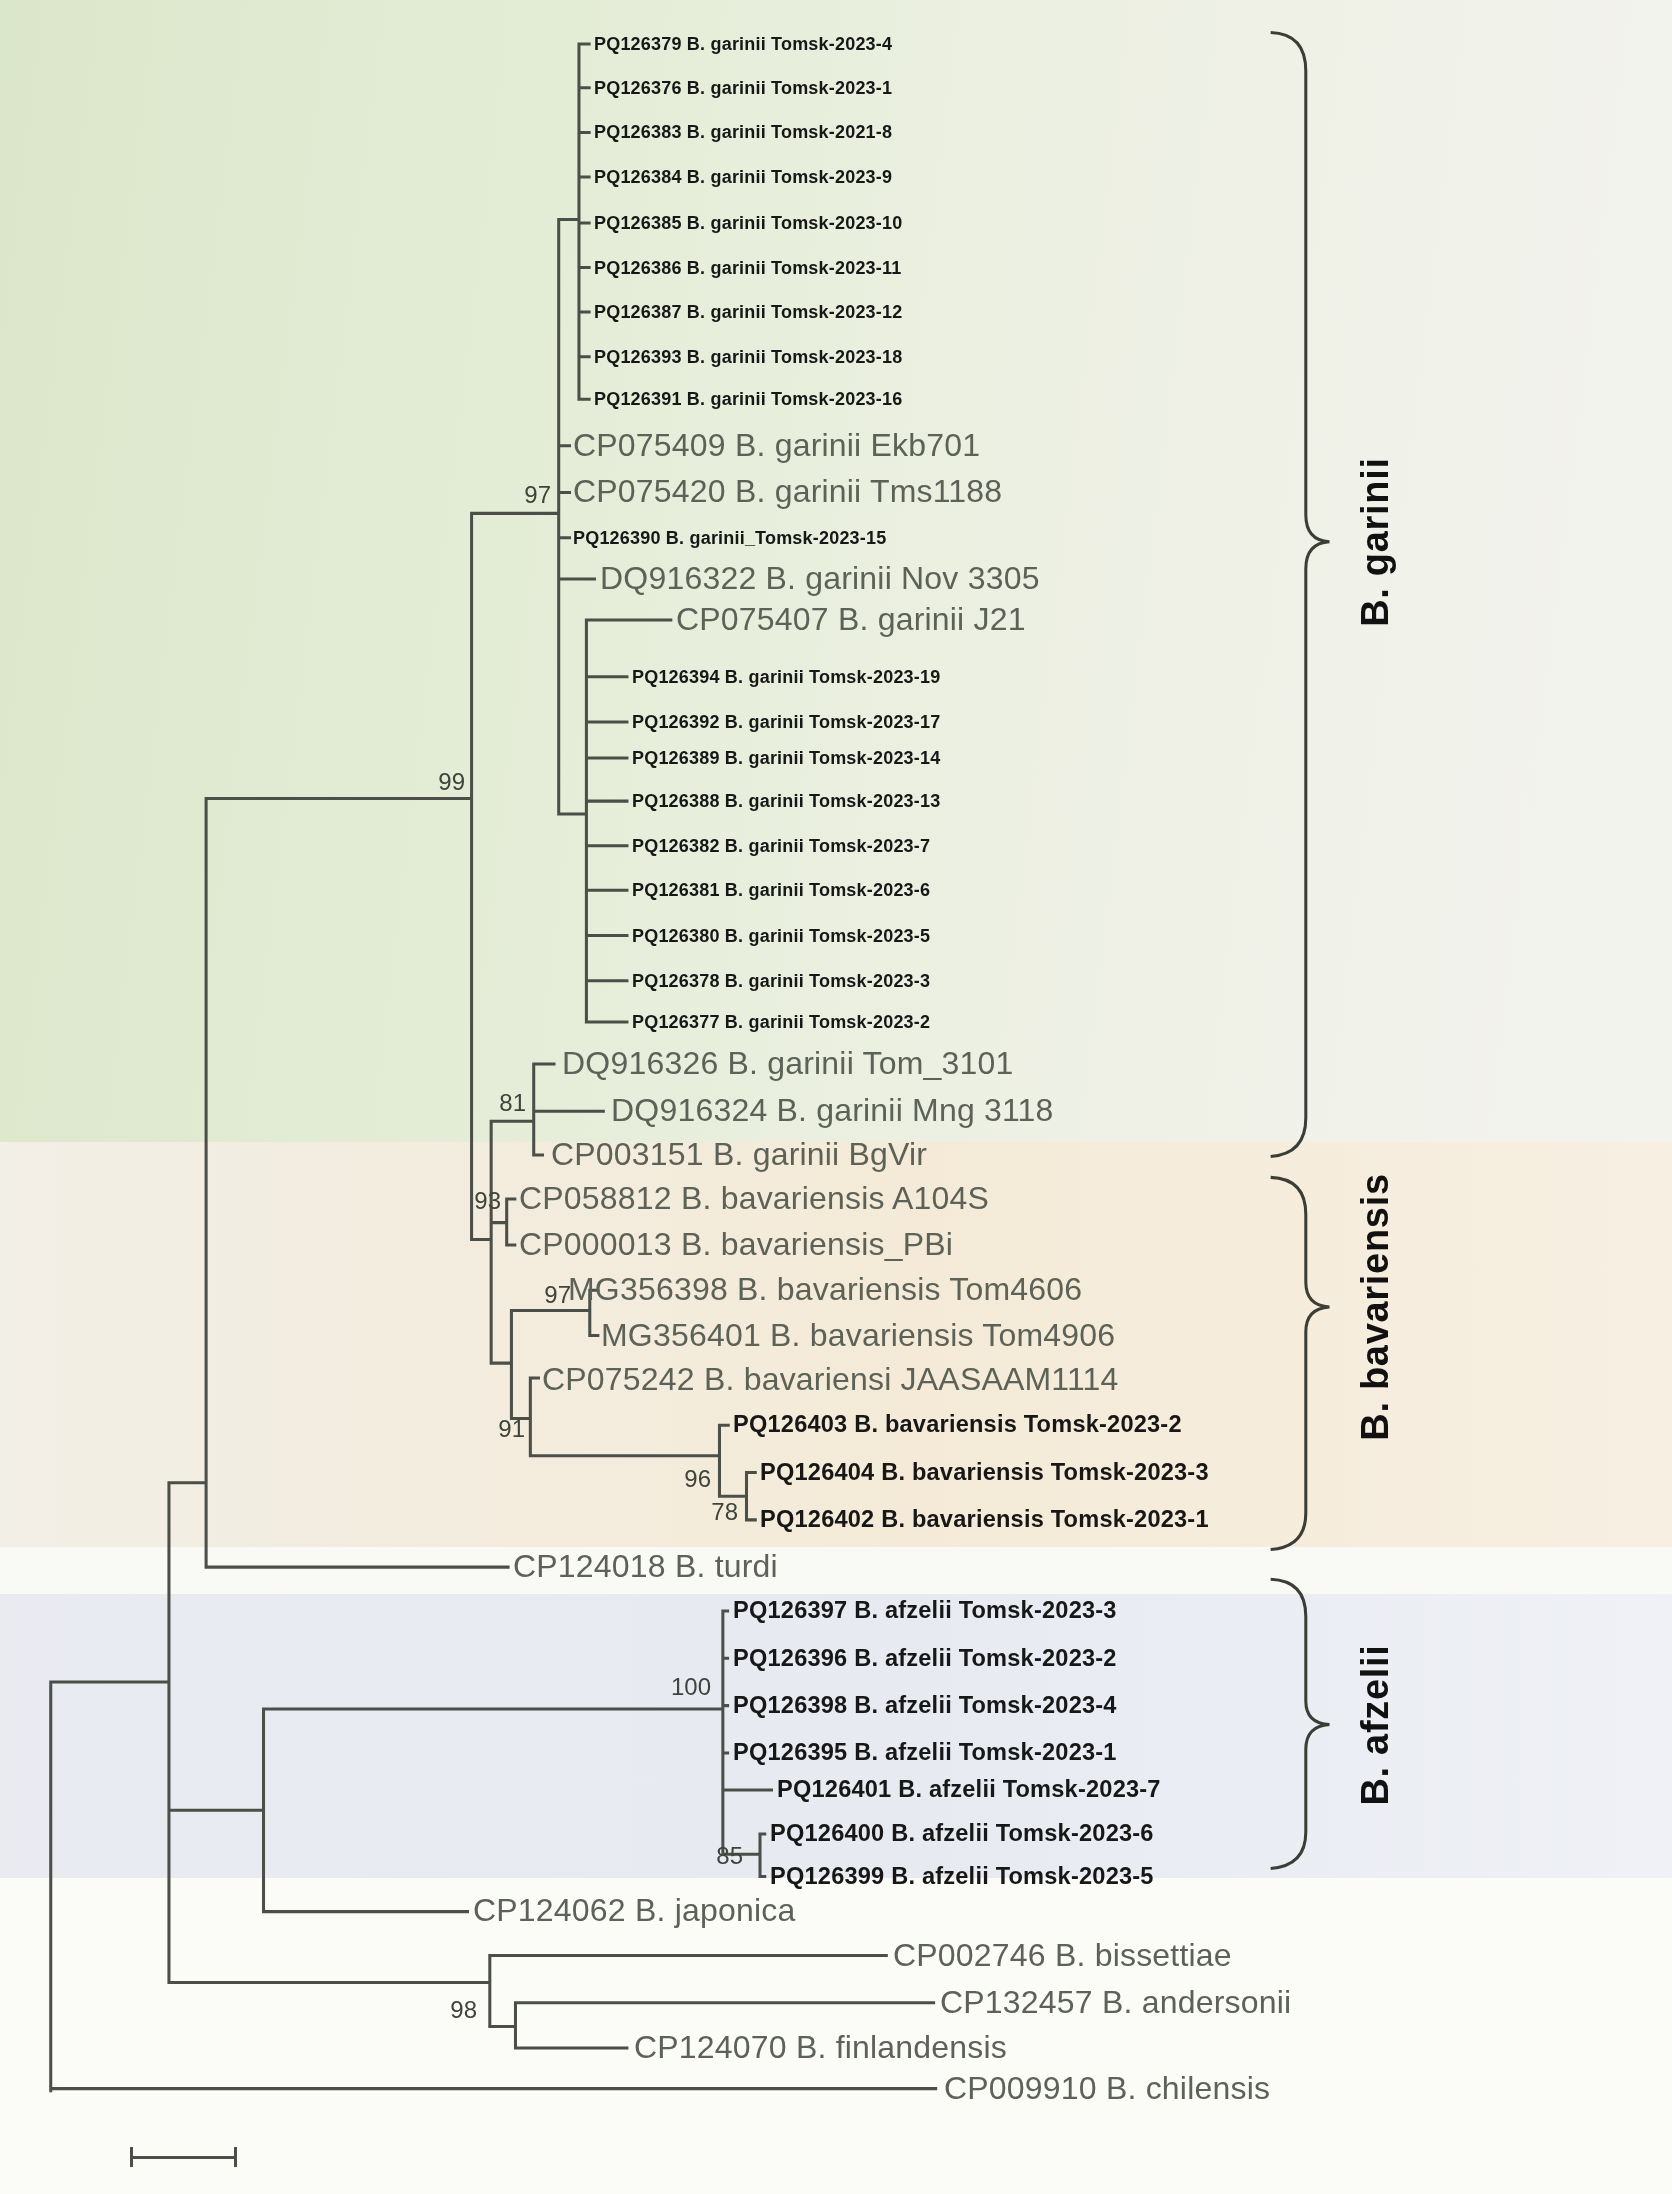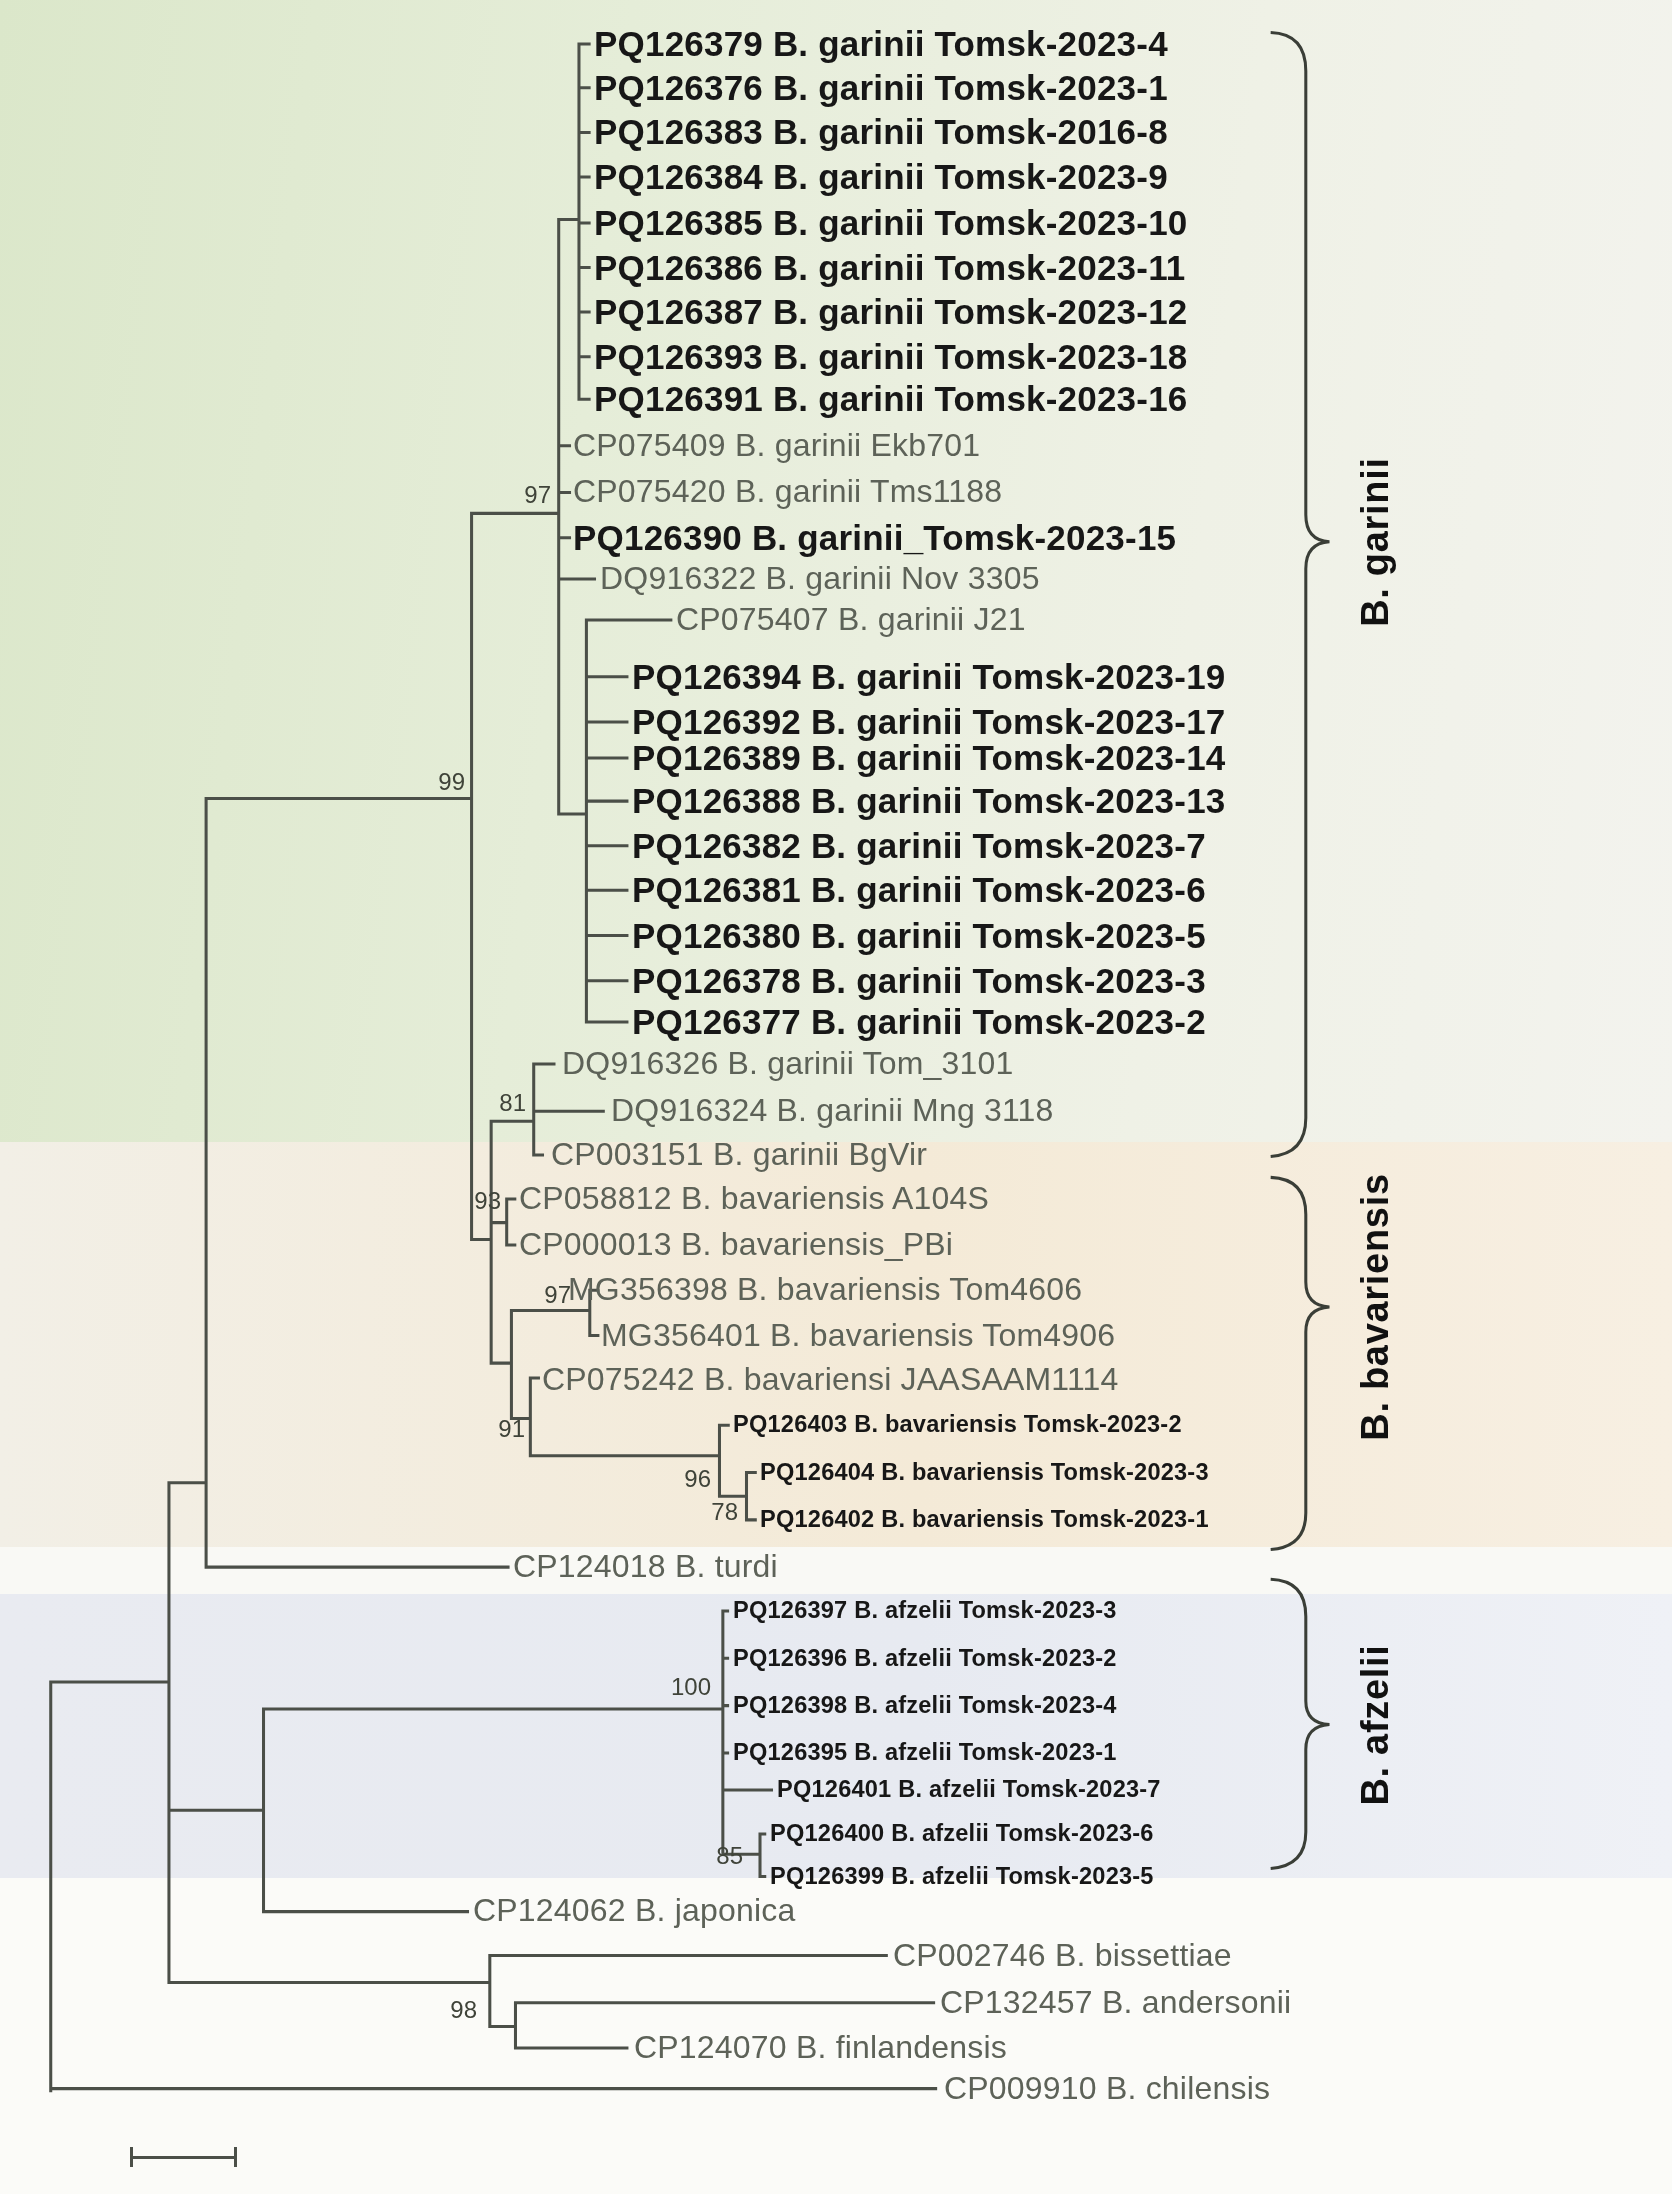--- a/index.html
+++ b/index.html
@@ -22,21 +22,21 @@
 
   svg.layer{position:absolute;left:0;top:0;}
 
   .taxon{
     position:absolute;
     transform:translateY(-52%);
     white-space:nowrap;
     line-height:1;
     letter-spacing:0.2px;
   }
-  .taxon.bold{font-weight:700;font-size:35px;color:#171717;}
+  .taxon.bold{font-weight:700;font-size:18px;color:#171717;}
   .taxon.bold-sm{font-weight:700;font-size:23.6px;color:#171717;}
   .taxon.ref{font-weight:400;font-size:32px;color:#5d6258;}
 
   .bootstrap{
     position:absolute;
     transform:translate(-100%,-50%);
     font-size:24px;color:#3f4339;
     white-space:nowrap;line-height:1;
   }
   .clade-label{
@@ -108,21 +108,21 @@
       M1881 1743 Q1933 1745 1933 1798 L1933 1898 Q1933 1933 1968 1935
       Q1933 1937 1933 1972 L1933 2240 Q1933 2290 1881 2294"></path>
     <path fill="none" stroke="#3a3e37" stroke-width="4.5" d="
       M1881 2338 Q1933 2340 1933 2393 L1933 2518 Q1933 2551 1968 2553
       Q1933 2555 1933 2590 L1933 2712 Q1933 2762 1881 2766"></path>
   </svg>
 
   <div id="labels-layer">
       <div class="taxon bold" style="left: 594px; top: 44px;">PQ126379 B. garinii Tomsk-2023-4</div>
       <div class="taxon bold" style="left: 594px; top: 88px;">PQ126376 B. garinii Tomsk-2023-1</div>
-      <div class="taxon bold" style="left: 594px; top: 132px;">PQ126383 B. garinii Tomsk-2016-8</div>
+      <div class="taxon bold" style="left: 594px; top: 132px;">PQ126383 B. garinii Tomsk-2021-8</div>
       <div class="taxon bold" style="left: 594px; top: 177px;">PQ126384 B. garinii Tomsk-2023-9</div>
       <div class="taxon bold" style="left: 594px; top: 223px;">PQ126385 B. garinii Tomsk-2023-10</div>
       <div class="taxon bold" style="left: 594px; top: 268px;">PQ126386 B. garinii Tomsk-2023-11</div>
       <div class="taxon bold" style="left: 594px; top: 312px;">PQ126387 B. garinii Tomsk-2023-12</div>
       <div class="taxon bold" style="left: 594px; top: 357px;">PQ126393 B. garinii Tomsk-2023-18</div>
       <div class="taxon bold" style="left: 594px; top: 399px; text-align: center;">PQ126391 B. garinii Tomsk-2023-16</div>
       <div class="taxon ref" style="left: 573px; top: 446px;">CP075409 B. garinii Ekb701</div>
       <div class="taxon ref" style="left: 573px; top: 492px;">CP075420 B. garinii Tms1188</div>
       <div class="taxon bold" style="left: 573px; top: 538px;">PQ126390 B. garinii_Tomsk-2023-15</div>
       <div class="taxon ref" style="left: 600px; top: 579px;">DQ916322 B. garinii Nov 3305</div>

